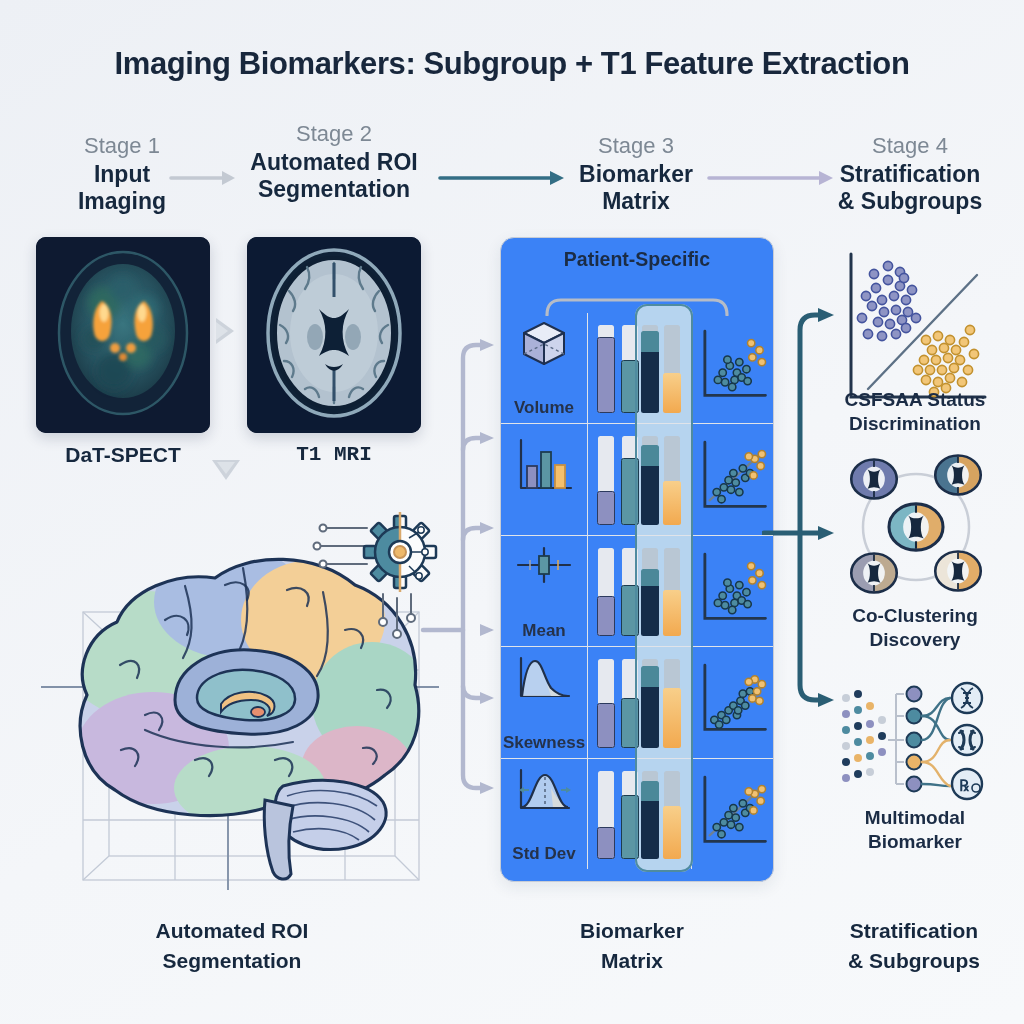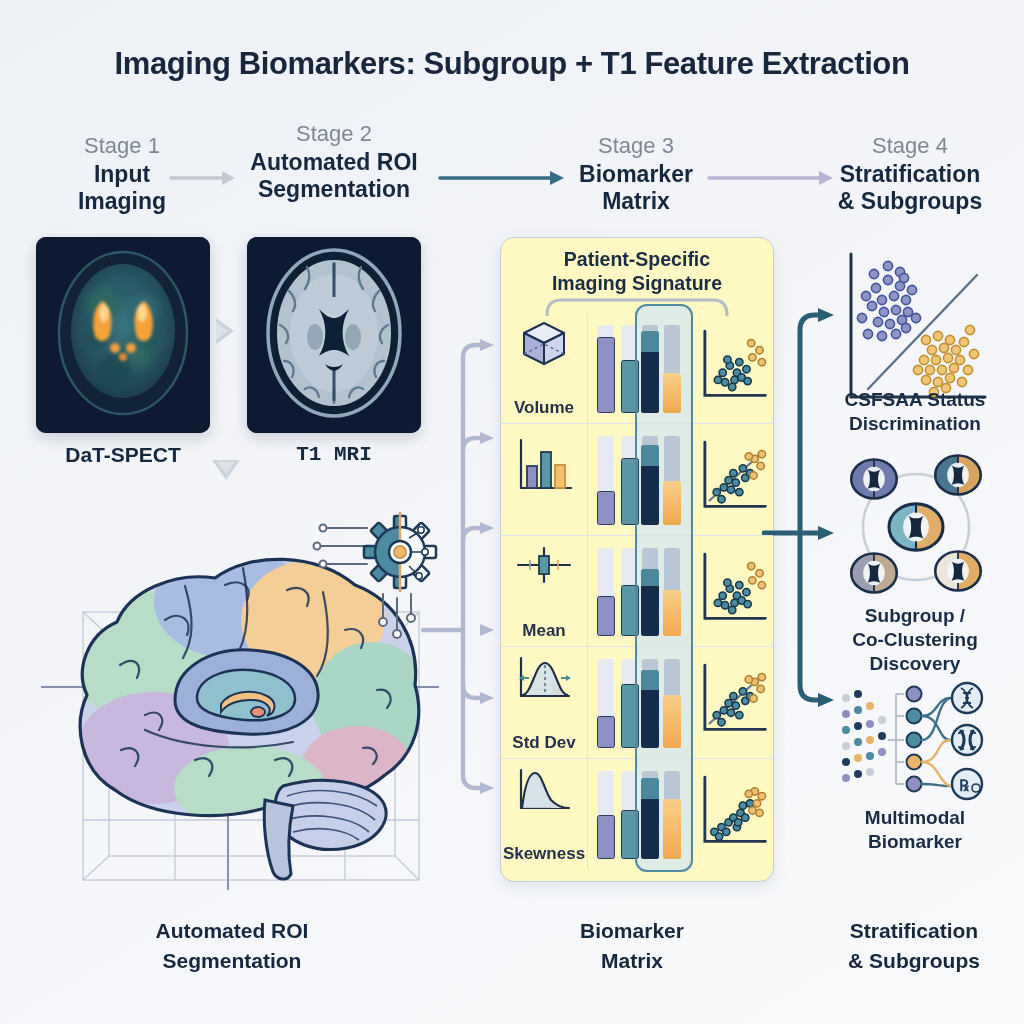--- a/index.html
+++ b/index.html
@@ -31,21 +31,21 @@
   .harrow.lav  path.h{fill:var(--arrow-lavender,#b7b4d4);}
   .harrow path.l{stroke-width:3.6;fill:none;stroke-linecap:round;}
 
   
   .scan-card{position:absolute;width:174px;height:196px;border-radius:10px;overflow:hidden;
     background:#0e1a31;box-shadow:0 5px 14px rgba(25,40,70,.18);}
   .chev{position:absolute;}
 
   
   .mx-panel{position:absolute;left:500px;top:237px;width:272px;height:643px;
-    background:#fef9c3;border:1.5px solid var(--panel-border,#c7ccd6);border-radius:14px;
+    background:#3b82f6;border:1.5px solid var(--panel-border,#c7ccd6);border-radius:14px;
     box-shadow:0 5px 16px rgba(30,50,80,.09);}
   .mx-header{position:absolute;top:9px;left:0;width:100%;text-align:center;
     font-size:19.5px;font-weight:bold;color:#1b2c45;line-height:24px;}
   .mx-bracket{position:absolute;left:42px;top:58px;}
   .hl-bg{position:absolute;left:134px;top:66px;width:58px;height:568px;border-radius:12px;
     background:var(--highlight-bg,rgba(214,233,238,.8));z-index:0;}
   .hl-frame{position:absolute;left:134px;top:66px;width:58px;height:568px;border-radius:12px;
     border:2.5px solid var(--highlight-border,#4f8ba0);box-sizing:border-box;z-index:3;pointer-events:none;}
   .mx-rows{position:absolute;left:0;top:75px;width:100%;height:556px;display:flex;
     flex-direction:column;z-index:1;}
@@ -432,21 +432,20 @@
       <path class="ch" d="M60,102 L74,108 L60,114 Z"></path>
     <path class="ch" d="M60,192 L74,198 L60,204 Z"></path>
       <path class="ch" d="M60,294 L74,300 L60,306 Z"></path>
     <path class="ch" d="M60,362 L74,368 L60,374 Z"></path>
       <path class="ch" d="M60,452 L74,458 L60,464 Z"></path>
   </svg>
 
   <div class="mx-panel">
     <div class="mx-header">
       <div>Patient-Specific</div>
-      <div>Imaging Signature</div>
     </div>
     <svg class="mx-bracket" width="188" height="20">
       <path d="M4,19 Q4,4 18,4 L170,4 Q184,4 184,19" fill="none" stroke="#b6bcc7" stroke-width="3.2" stroke-linecap="round"></path>
     </svg>
     <div class="hl-bg"></div>
     <div class="vline" style="left:86px;"></div>
     <div class="vline" style="left:190px;"></div>
 
     <div class="mx-rows">
 
@@ -539,20 +538,52 @@
           <div class="slot">
               <i class="bar bar-stack" style="height: 76%;"></i>
             </div>
             <div class="slot">
               <i class="bar bar-orange" style="height: 52%;"></i>
             </div>
         </div>
         <div class="cell-scatter">
           <svg viewBox="0 0 64 70">
               <use href="#sc-plain"></use>
+            </svg>
+        </div>
+      </div>
+
+      <div class="mx-row">
+        <div class="feat-icon">
+          <svg width="58" height="46" viewBox="0 0 58 46">
+            <path d="M6,4 V42 H54" class="ic-stroke" stroke-width="2"></path>
+            <path d="M32,30 C38,38 47,41 53,42 L36,42 Z" fill="#f1cd96"></path>
+            <path d="M7,42 C10,18 14,7 20,7 C27,7 29,24 36,34 C42,40 49,42 53,42" fill="#cfdeed" fill-opacity="0.85" stroke="#20304a" stroke-width="2.2"></path>
+          </svg>
+        </div>
+        <div class="feat-label">Skewness</div>
+        <div class="cell-bars">
+          <div class="slot">
+              <i class="bar bar-purple" style="height: 50%;"></i>
+            </div>
+            <div class="slot">
+              <i class="bar bar-teal" style="height: 56%;"></i>
+            </div>
+        </div>
+        <div class="cell-hl">
+          <div class="slot">
+              <i class="bar bar-stack" style="height: 92%;"></i>
+            </div>
+            <div class="slot">
+              <i class="bar bar-orange" style="height: 68%;"></i>
+            </div>
+        </div>
+        <div class="cell-scatter">
+          <svg viewBox="0 0 64 70">
+              <use href="#sc-band"></use>
             </svg>
         </div>
       </div>
 
       <div class="mx-row">
         <div class="feat-icon">
           <svg width="58" height="46" viewBox="0 0 58 46">
             <path d="M6,4 V42 H54" class="ic-stroke" stroke-width="2"></path>
             <path d="M36,22 C40,30 46,38 53,41 L38,41 Z" fill="#f1cd96"></path>
             <path d="M7,41 C17,41 20,9 30,9 C40,9 43,41 53,41" fill="#cfdeed" fill-opacity="0.8" stroke="#20304a" stroke-width="2.2"></path>
@@ -575,52 +606,20 @@
           <div class="slot">
               <i class="bar bar-stack" style="height: 88%;"></i>
             </div>
             <div class="slot">
               <i class="bar bar-orange" style="height: 60%;"></i>
             </div>
         </div>
         <div class="cell-scatter">
           <svg viewBox="0 0 64 70">
               <use href="#sc-trend"></use>
-            </svg>
-        </div>
-      </div>
-
-      <div class="mx-row">
-        <div class="feat-icon">
-          <svg width="58" height="46" viewBox="0 0 58 46">
-            <path d="M6,4 V42 H54" class="ic-stroke" stroke-width="2"></path>
-            <path d="M32,30 C38,38 47,41 53,42 L36,42 Z" fill="#f1cd96"></path>
-            <path d="M7,42 C10,18 14,7 20,7 C27,7 29,24 36,34 C42,40 49,42 53,42" fill="#cfdeed" fill-opacity="0.85" stroke="#20304a" stroke-width="2.2"></path>
-          </svg>
-        </div>
-        <div class="feat-label">Skewness</div>
-        <div class="cell-bars">
-          <div class="slot">
-              <i class="bar bar-purple" style="height: 50%;"></i>
-            </div>
-            <div class="slot">
-              <i class="bar bar-teal" style="height: 56%;"></i>
-            </div>
-        </div>
-        <div class="cell-hl">
-          <div class="slot">
-              <i class="bar bar-stack" style="height: 92%;"></i>
-            </div>
-            <div class="slot">
-              <i class="bar bar-orange" style="height: 68%;"></i>
-            </div>
-        </div>
-        <div class="cell-scatter">
-          <svg viewBox="0 0 64 70">
-              <use href="#sc-band"></use>
             </svg>
         </div>
       </div>
 
 
     </div>
     <div class="hl-frame"></div>
   </div>
 
   <svg class="conn conn-right" style="left:762px;top:300px;" width="86" height="420">
@@ -697,21 +696,20 @@
 
   <svg style="position:absolute;left:836px;top:448px;" width="160" height="158" viewBox="0 0 160 158">
     <circle cx="80" cy="79" r="53" fill="none" stroke="#c9ced7" stroke-width="2.5"></circle>
     <use href="#mini-brain" width="52" height="46" x="12" y="8" style="--mb-fill:#6f7bad;--mb-accent:transparent"></use>
     <use href="#mini-brain" width="52" height="46" x="96" y="4" style="--mb-fill:#4a7490;--mb-accent:#e2a75c"></use>
     <use href="#mini-brain" width="52" height="46" x="12" y="102" style="--mb-fill:#9b9db1;--mb-accent:#c0ab8d"></use>
     <use href="#mini-brain" width="52" height="46" x="96" y="100" style="--mb-fill:#ece5d9;--mb-accent:#dfa75e"></use>
     <use href="#mini-brain" width="62" height="54" x="49" y="52" style="--mb-fill:#7cb6c4;--mb-accent:#e8ad62"></use>
   </svg>
   <div class="out-label" style="left:825px;top:604px;width:180px;">
-    <div>Subgroup /</div>
     <div>Co-Clustering</div>
     <div>Discovery</div>
   </div>
 
   <svg style="position:absolute;left:830px;top:680px;" width="170" height="125" viewBox="0 0 170 125">
     <g>
       <circle cx="16" cy="18" r="4" fill="#c7ced8"></circle>
         <circle cx="28" cy="14" r="4" fill="#1f3c5c"></circle>
       <circle cx="16" cy="34" r="4" fill="#8d90c0"></circle>
         <circle cx="28" cy="30" r="4" fill="#4d8ba0"></circle>

